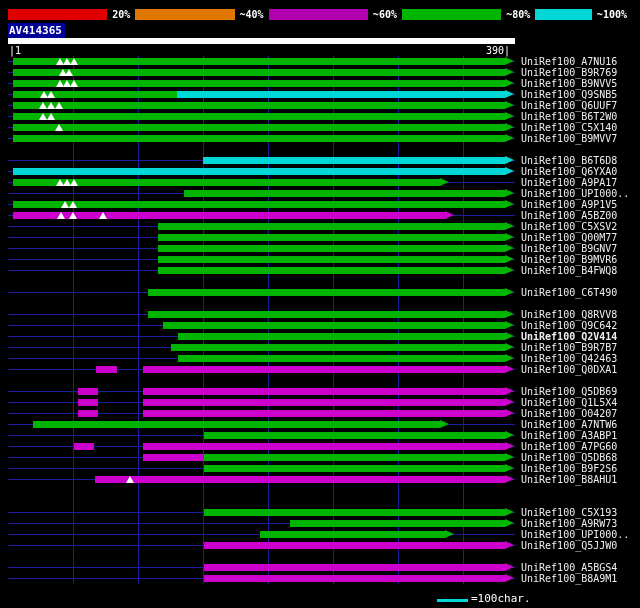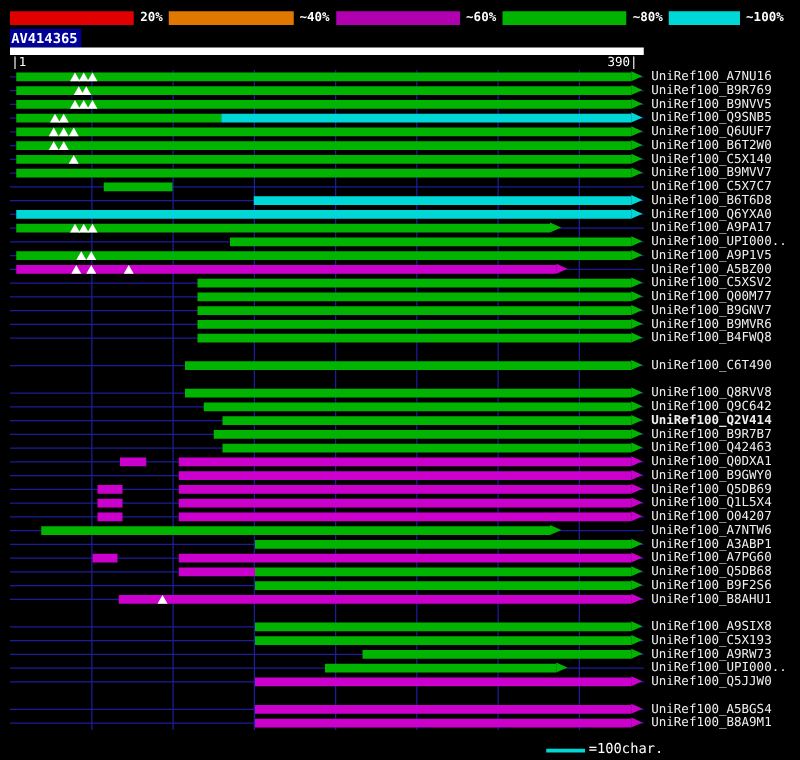--- a/index.html
+++ b/index.html
@@ -122,25 +122,20 @@
         <div class="arrow" style="left: 504.6px; border-left-color: rgb(0, 180, 0);"></div>
         <div class="gapmark" style="left: 54.7px;"></div>
         <span class="hitlabel">UniRef100_C5X140</span>
       </div>
       <div class="row" style="top: 133px;">
         <div class="rline" style="background: rgb(28, 28, 156);"></div>
         <div class="seg" style="left: 13.2px; width: 491.4px; background: rgb(0, 180, 0);"></div>
         <div class="arrow" style="left: 504.6px; border-left-color: rgb(0, 180, 0);"></div>
         <span class="hitlabel">UniRef100_B9MVV7</span>
       </div>
-      <div class="row" style="top: 144px;">
-        <div class="rline" style="background: rgb(28, 28, 156);"></div>
-        <div class="seg" style="left: 83.4px; width: 54.6px; background: rgb(0, 180, 0);"></div>
-        <span class="hitlabel">UniRef100_C5X7C7</span>
-      </div>
       <div class="row" style="top: 155px;">
         <div class="rline" style="background: rgb(28, 28, 156);"></div>
         <div class="seg" style="left: 203px; width: 301.6px; background: rgb(0, 216, 216);"></div>
         <div class="arrow" style="left: 504.6px; border-left-color: rgb(0, 216, 216);"></div>
         <span class="hitlabel">UniRef100_B6T6D8</span>
       </div>
       <div class="row" style="top: 166px;">
         <div class="rline" style="background: rgb(28, 28, 156);"></div>
         <div class="seg" style="left: 13.2px; width: 491.4px; background: rgb(0, 216, 216);"></div>
         <div class="arrow" style="left: 504.6px; border-left-color: rgb(0, 216, 216);"></div>
@@ -244,26 +239,20 @@
         <div class="arrow" style="left: 504.6px; border-left-color: rgb(0, 180, 0);"></div>
         <span class="hitlabel">UniRef100_Q42463</span>
       </div>
       <div class="row" style="top: 364px;">
         <div class="rline" style="background: rgb(28, 28, 156);"></div>
         <div class="seg" style="left: 96.4px; width: 20.8px; background: rgb(204, 0, 204);"></div>
         <div class="seg" style="left: 143.2px; width: 361.4px; background: rgb(204, 0, 204);"></div>
         <div class="arrow" style="left: 504.6px; border-left-color: rgb(204, 0, 204);"></div>
         <span class="hitlabel">UniRef100_Q0DXA1</span>
       </div>
-      <div class="row" style="top: 375px;">
-        <div class="rline" style="background: rgb(28, 28, 156);"></div>
-        <div class="seg" style="left: 143.2px; width: 361.4px; background: rgb(204, 0, 204);"></div>
-        <div class="arrow" style="left: 504.6px; border-left-color: rgb(204, 0, 204);"></div>
-        <span class="hitlabel">UniRef100_B9GWY0</span>
-      </div>
       <div class="row" style="top: 386px;">
         <div class="rline" style="background: rgb(28, 28, 156);"></div>
         <div class="seg" style="left: 78.2px; width: 19.5px; background: rgb(204, 0, 204);"></div>
         <div class="seg" style="left: 143.2px; width: 361.4px; background: rgb(204, 0, 204);"></div>
         <div class="arrow" style="left: 504.6px; border-left-color: rgb(204, 0, 204);"></div>
         <span class="hitlabel">UniRef100_Q5DB69</span>
       </div>
       <div class="row" style="top: 397px;">
         <div class="rline" style="background: rgb(28, 28, 156);"></div>
         <div class="seg" style="left: 78.2px; width: 19.5px; background: rgb(204, 0, 204);"></div>
@@ -310,26 +299,20 @@
         <div class="arrow" style="left: 504.6px; border-left-color: rgb(0, 180, 0);"></div>
         <span class="hitlabel">UniRef100_B9F2S6</span>
       </div>
       <div class="row" style="top: 474px;">
         <div class="rline" style="background: rgb(28, 28, 156);"></div>
         <div class="seg" style="left: 95.1px; width: 409.5px; background: rgb(204, 0, 204);"></div>
         <div class="arrow" style="left: 504.6px; border-left-color: rgb(204, 0, 204);"></div>
         <div class="gapmark" style="left: 126.2px;"></div>
         <span class="hitlabel">UniRef100_B8AHU1</span>
       </div>
-      <div class="row" style="top: 496px;">
-        <div class="rline" style="background: rgb(28, 28, 156);"></div>
-        <div class="seg" style="left: 204.3px; width: 300.3px; background: rgb(0, 180, 0);"></div>
-        <div class="arrow" style="left: 504.6px; border-left-color: rgb(0, 180, 0);"></div>
-        <span class="hitlabel">UniRef100_A9SIX8</span>
-      </div>
       <div class="row" style="top: 507px;">
         <div class="rline" style="background: rgb(28, 28, 156);"></div>
         <div class="seg" style="left: 204.3px; width: 300.3px; background: rgb(0, 180, 0);"></div>
         <div class="arrow" style="left: 504.6px; border-left-color: rgb(0, 180, 0);"></div>
         <span class="hitlabel">UniRef100_C5X193</span>
       </div>
       <div class="row" style="top: 518px;">
         <div class="rline" style="background: rgb(28, 28, 156);"></div>
         <div class="seg" style="left: 290.1px; width: 214.5px; background: rgb(0, 180, 0);"></div>
         <div class="arrow" style="left: 504.6px; border-left-color: rgb(0, 180, 0);"></div>

